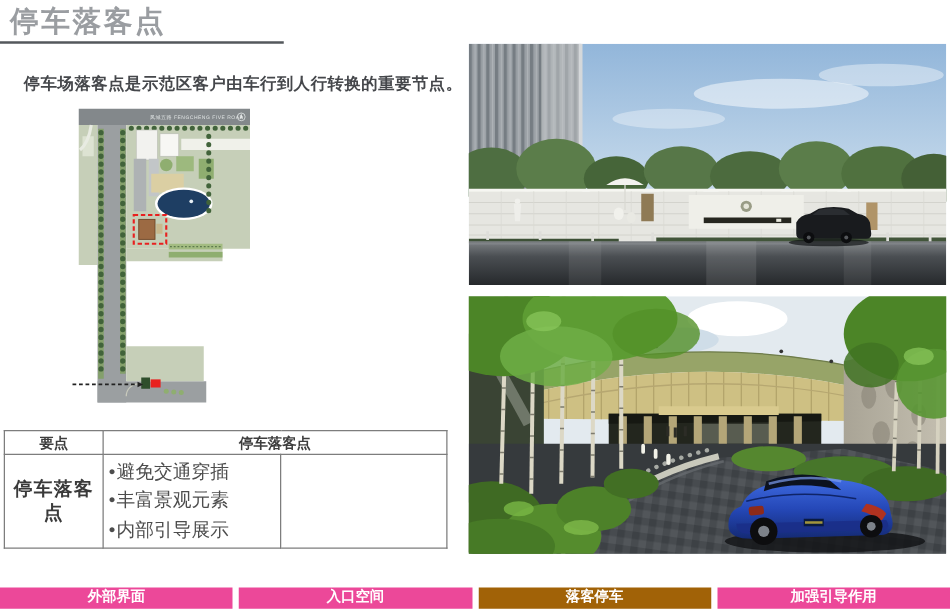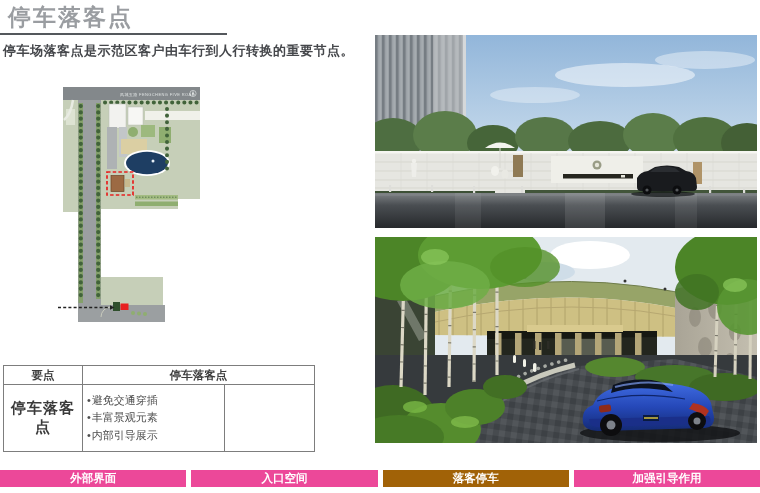--- a/index.html
+++ b/index.html
@@ -4,39 +4,39 @@
 <style>
   html,body{margin:0;padding:0;background:#ffffff;}
   body{width:760px;height:493px;overflow:hidden;
        font-family:"Liberation Sans","DejaVu Sans",sans-serif;}
   .slide{position:relative;width:760px;height:493px;background:#fff;}
 
   
   .page-title{position:absolute;left:8px;top:2px;margin:0;
     font-size:23px;font-weight:bold;letter-spacing:2px;color:#9a9da1;}
   .title-rule{position:absolute;left:0;top:33px;width:227px;height:2px;background:#54585c;}
-  .page-subtitle{position:absolute;left:3px;top:42px;margin:0;
+  .page-subtitle{position:absolute;left:3px;top:42px;margin:16px;
     font-size:13px;font-weight:bold;letter-spacing:.5px;color:#45474b;}
 
   
   .siteplan{position:absolute;left:63px;top:87px;width:137px;height:235px;}
   .siteplan svg{overflow:visible;}
   .render-top{position:absolute;left:375px;top:35px;width:382px;height:193px;}
   .render-bottom{position:absolute;left:375px;top:237px;width:382px;height:206px;}
   svg{display:block;}
 
   
-  .kp-table{position:absolute;left:3px;top:365px;width:312px;
+  .kp-table{position:absolute;left:3px;top:344px;width:355px;
     border-collapse:collapse;table-layout:fixed;}
   .kp-table th,.kp-table td{border:1px solid #7d7d7d;padding:0;}
   .kp-table th{height:18px;font-size:11.5px;color:#3d3d3d;font-weight:bold;}
   td.point{font-size:15px;font-weight:bold;text-align:center;
     color:#3a3a3a;letter-spacing:1px;}
   td.notes{height:62px;vertical-align:middle;padding:2px 2px 2px 4px;}
-  .note{font-size:11px;color:#4d4d4d;line-height:1.55;}
+  .note{font-size:15px;color:#4d4d4d;line-height:1.55;}
   .note::before{content:"•";margin-right:1px;}
 
   
   .tabs{position:absolute;left:0;top:470px;width:760px;height:17px;display:flex;gap:5px;}
   .tab{flex:1;background:#ec4899;color:#ffffff;font-size:11.5px;font-weight:bold;
     text-align:center;line-height:17px;cursor:pointer;}
   .tab.active{background:#a16207;}
 </style>
 </head>
 <body>

